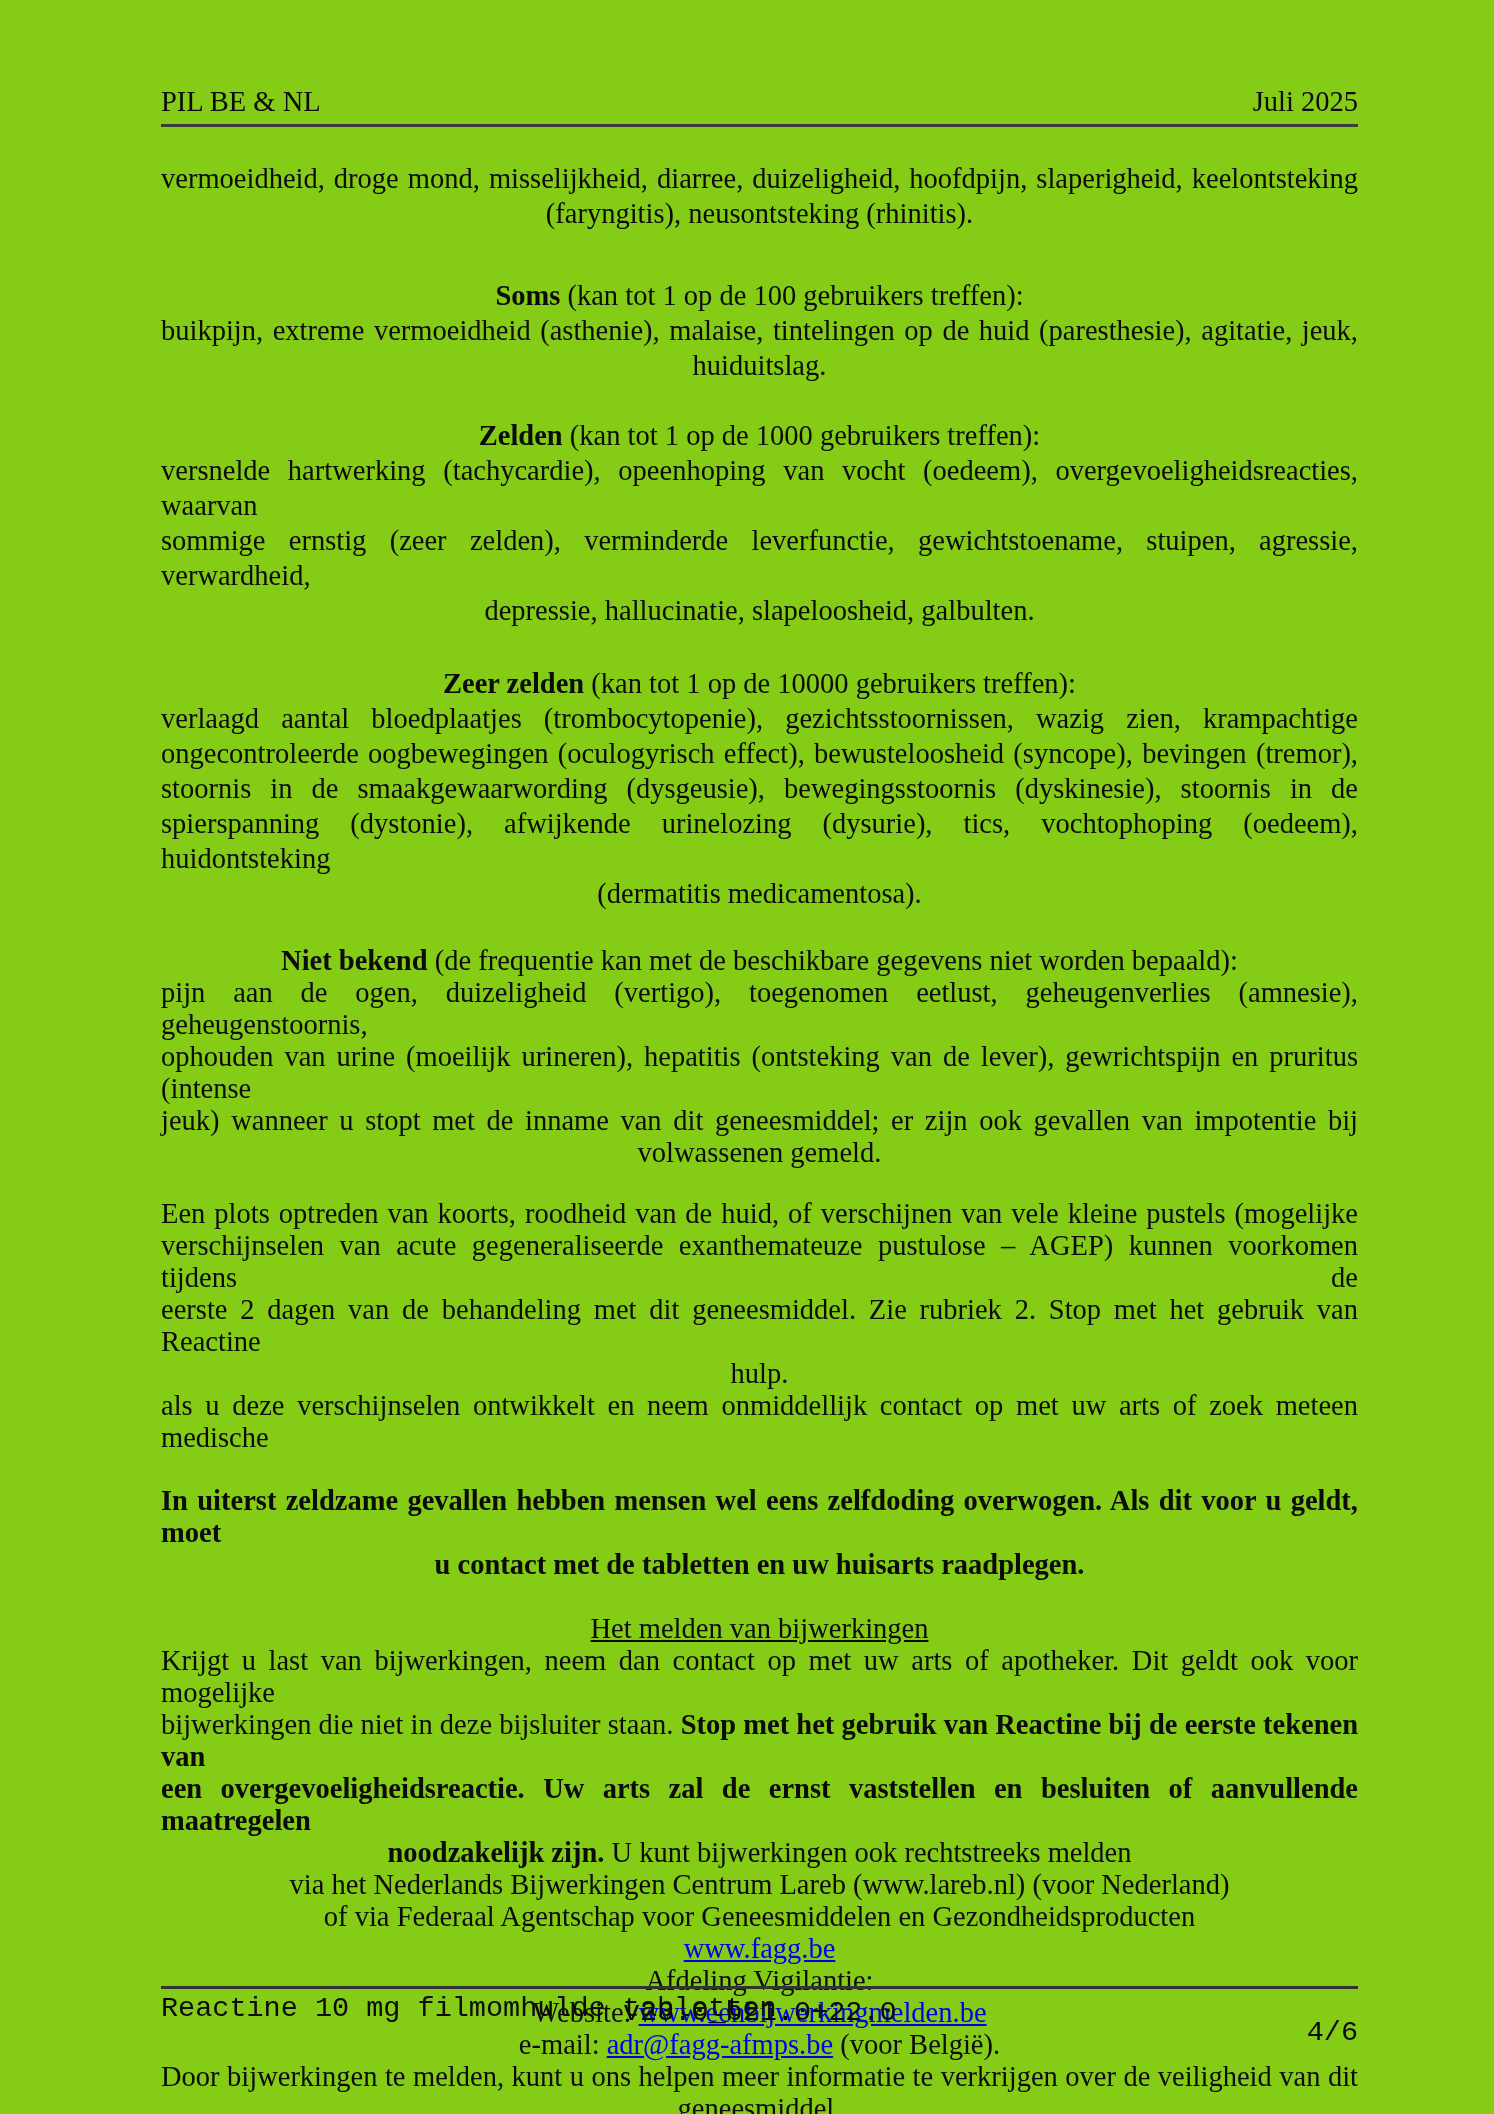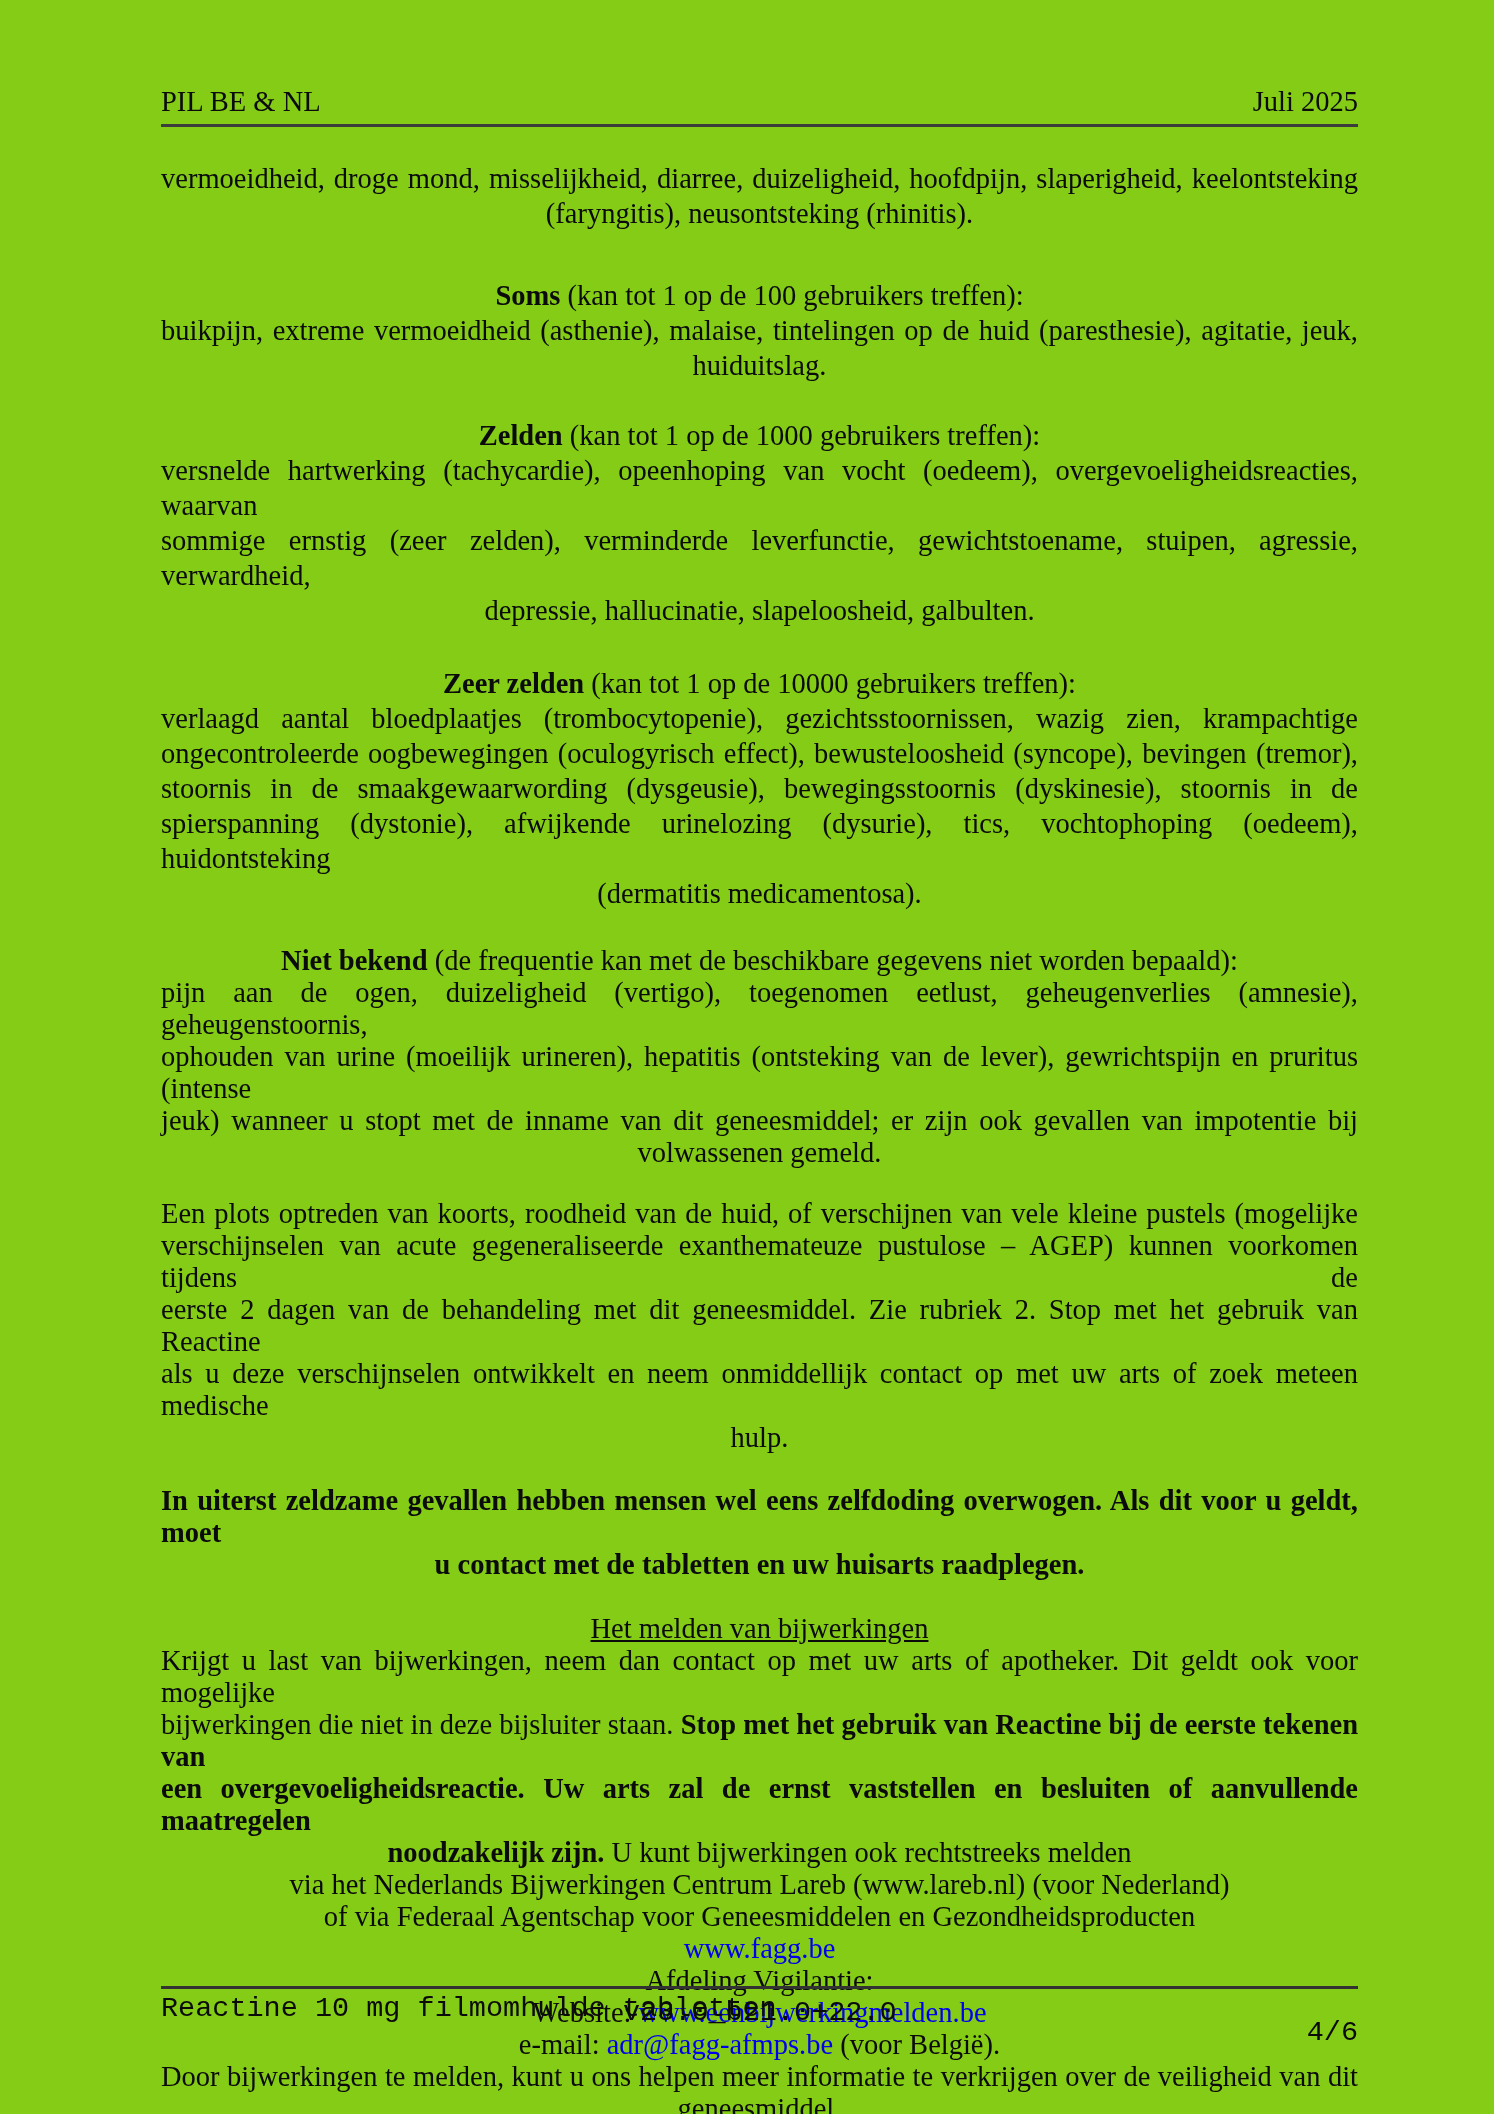--- a/index.html
+++ b/index.html
@@ -24,21 +24,21 @@
   .content{
     position:absolute;top:161px;left:161px;width:1197px;
   }
   .para{margin:0 0 0 0;}
   .lh35 .line{line-height:35px;}
   .lh32 .line{line-height:32px;}
   .line{text-align:center;}
   .line.just{text-align:justify;text-align-last:justify;}
   .b{font-weight:700;}
   .u{text-decoration:underline;}
-  a.lnk{color:var(--link,#0000EE);cursor:pointer;}
+  a.lnk{color:var(--link,#0000EE);text-decoration:underline;cursor:pointer;}
   .mb-p1{margin-bottom:47px;}
   .mb-p2{margin-bottom:35px;}
   .mb-p3{margin-bottom:38px;}
   .mb-p4{margin-bottom:34px;}
   .mb-p5{margin-bottom:29px;}
   .mb-p6{margin-bottom:31px;}
   .mb-p7{margin-bottom:32px;}
   .mb-p8{margin-bottom:64px;}
   .footer-rule{
     position:absolute;top:1986px;left:161px;width:1197px;height:3px;
@@ -91,22 +91,22 @@
         <div class="line"><span class="b">Niet bekend</span><span> (de frequentie kan met de beschikbare gegevens niet worden bepaald):</span></div>
         <div class="line just"><span>pijn aan de ogen, duizeligheid (vertigo), toegenomen eetlust, geheugenverlies (amnesie), geheugenstoornis,</span></div>
         <div class="line just"><span>ophouden van urine (moeilijk urineren), hepatitis (ontsteking van de lever), gewrichtspijn en pruritus (intense</span></div>
         <div class="line just"><span>jeuk) wanneer u stopt met de inname van dit geneesmiddel; er zijn ook gevallen van impotentie bij</span></div>
         <div class="line"><span>volwassenen gemeld.</span></div>
       </div>
     <div class="para lh32 mb-p6">
         <div class="line just"><span>Een plots optreden van koorts, roodheid van de huid, of verschijnen van vele kleine pustels (mogelijke</span></div>
         <div class="line just"><span>verschijnselen van acute gegeneraliseerde exanthemateuze pustulose – AGEP) kunnen voorkomen tijdens de</span></div>
         <div class="line just"><span>eerste 2 dagen van de behandeling met dit geneesmiddel. Zie rubriek 2. Stop met het gebruik van Reactine</span></div>
+        <div class="line"><span>hulp.</span></div>
         <div class="line just"><span>als u deze verschijnselen ontwikkelt en neem onmiddellijk contact op met uw arts of zoek meteen medische</span></div>
-        <div class="line"><span>hulp.</span></div>
       </div>
     <div class="para lh32 mb-p7">
         <div class="line just"><span class="b">In uiterst zeldzame gevallen hebben mensen wel eens zelfdoding overwogen. Als dit voor u geldt, moet</span></div>
         <div class="line"><span class="b">u contact met de tabletten en uw huisarts raadplegen.</span></div>
       </div>
     <div class="para lh32 mb-p8">
         <div class="line"><span class="u">Het melden van bijwerkingen</span></div>
         <div class="line just"><span>Krijgt u last van bijwerkingen, neem dan contact op met uw arts of apotheker. Dit geldt ook voor mogelijke</span></div>
         <div class="line just"><span>bijwerkingen die niet in deze bijsluiter staan. </span><span class="b">Stop met het gebruik van Reactine bij de eerste tekenen van</span></div>
         <div class="line just"><span class="b">een overgevoeligheidsreactie. Uw arts zal de ernst vaststellen en besluiten of aanvullende maatregelen</span></div>

